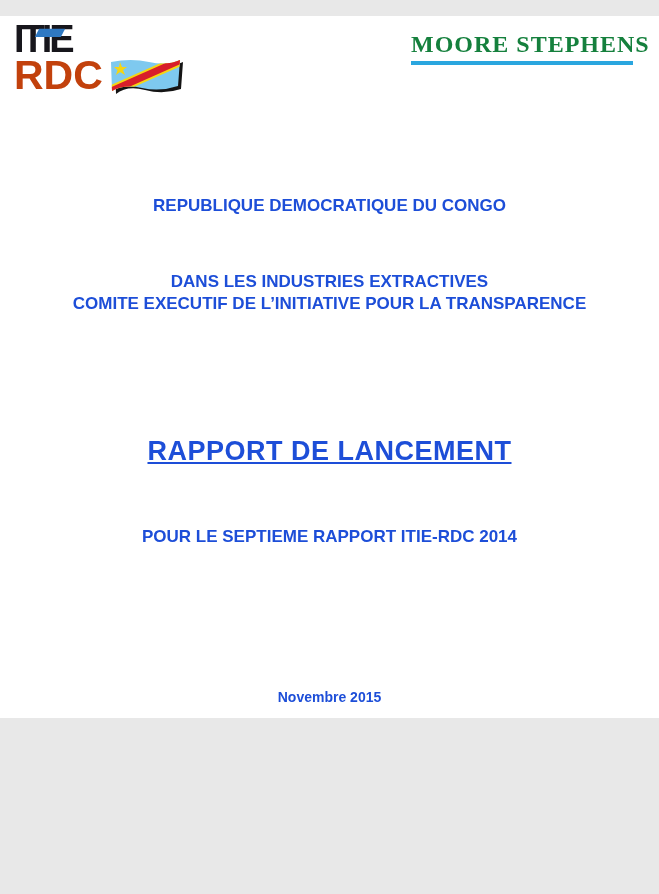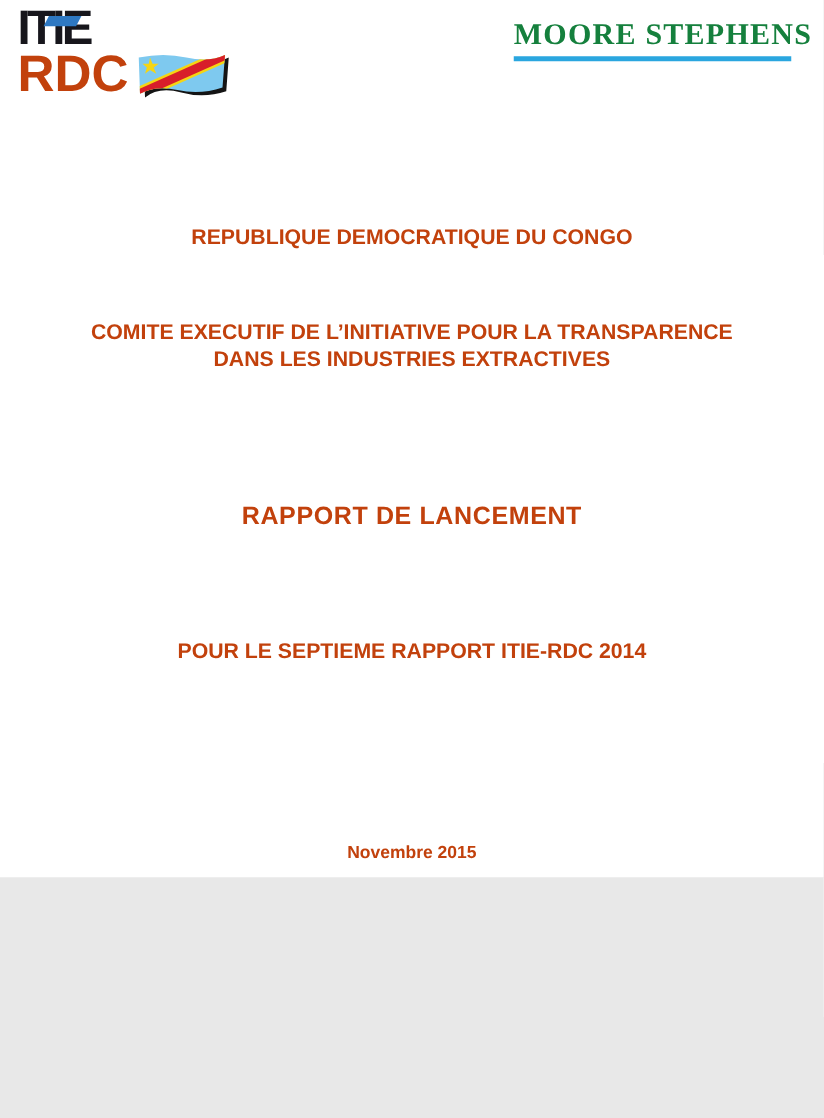--- a/index.html
+++ b/index.html
@@ -1,19 +1,19 @@
 <!DOCTYPE html>
 <html><head>
 <meta charset="utf-8">
 <style>
   html,body{margin:0;padding:0;background:#e8e8e8;}
   .page{
     position:relative;
     width:659px;height:702px;
-    margin:0 auto;
+    margin:16px auto;
     background:#ffffff;
     font-family:"Liberation Sans", sans-serif;
     overflow:hidden;
   }
   
   .itie-logo{position:absolute;left:14px;top:8px;width:190px;height:72px;}
   .itie-row1{position:absolute;left:0;top:0;display:flex;align-items:flex-start;}
   .itie-wordmark{
     font-size:38px;font-weight:bold;letter-spacing:-3px;line-height:30px;
     color:#17161c;position:relative;transform:scaleY(1.02);
@@ -36,25 +36,25 @@
   .moore{position:absolute;left:411px;top:15px;width:226px;}
   .moore-name{
     font-family:"Liberation Serif", serif;
     font-size:24px;font-weight:bold;letter-spacing:1px;
     color:#15803d;white-space:nowrap;text-align:right;
   }
   .moore-underline{margin-top:3px;width:222px;height:4px;background:#2aa6df;}
   
   .cline{
     position:absolute;left:0;width:659px;text-align:center;
-    color:#c2410c;font-weight:bold;
+    color:#1d4ed8;font-weight:bold;
   }
   .country{top:180px;font-size:17px;line-height:20px;}
   .committee{top:255px;font-size:17px;line-height:22px;}
-  .report-title{top:401px;font-size:20px;line-height:24px;letter-spacing:0.5px;}
+  .report-title{top:423px;font-size:27px;line-height:24px;letter-spacing:0.5px;text-decoration:underline;}
   .report-subtitle{top:511px;font-size:17px;line-height:20px;}
   .date-line{top:671px;font-size:14px;line-height:20px;}
   
   .photos{
     position:absolute;left:42px;top:745px;height:140px;
     display:flex;gap:3px;
   }
   .photo{display:block;}
 </style>
 </head>
@@ -86,22 +86,22 @@
     </div>
   </div>
 
   <div class="moore">
     <div class="moore-name">MOORE STEPHENS</div>
     <div class="moore-underline"></div>
   </div>
 
   <div class="cline country">REPUBLIQUE DEMOCRATIQUE DU CONGO</div>
   <div class="cline committee">
+    <div>DANS LES INDUSTRIES EXTRACTIVES</div>
     <div>COMITE EXECUTIF DE L’INITIATIVE POUR LA TRANSPARENCE</div>
-    <div>DANS LES INDUSTRIES EXTRACTIVES</div>
   </div>
   <div class="cline report-title">RAPPORT DE LANCEMENT</div>
   <div class="cline report-subtitle">POUR LE SEPTIEME RAPPORT ITIE-RDC 2014</div>
   <div class="cline date-line">Novembre 2015</div>
 
   <div class="photos">
 
     <svg class="photo" width="189" height="140" viewBox="0 0 189 140">
       <defs>
         <linearGradient id="p1rock" x1="0" y1="0" x2="0" y2="1">

